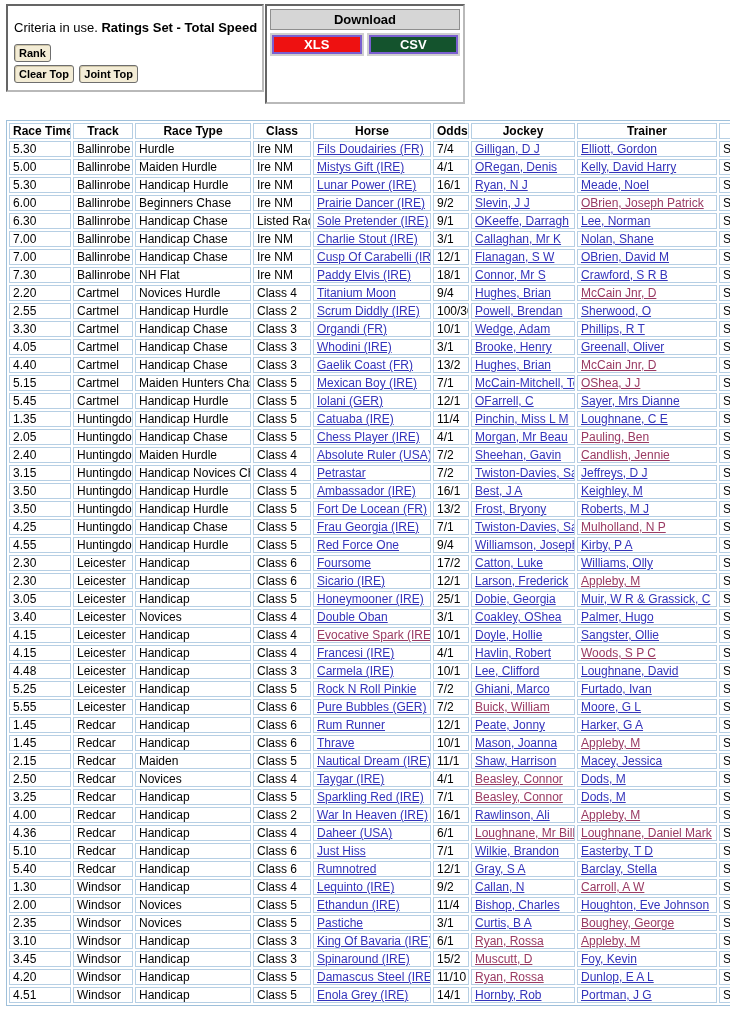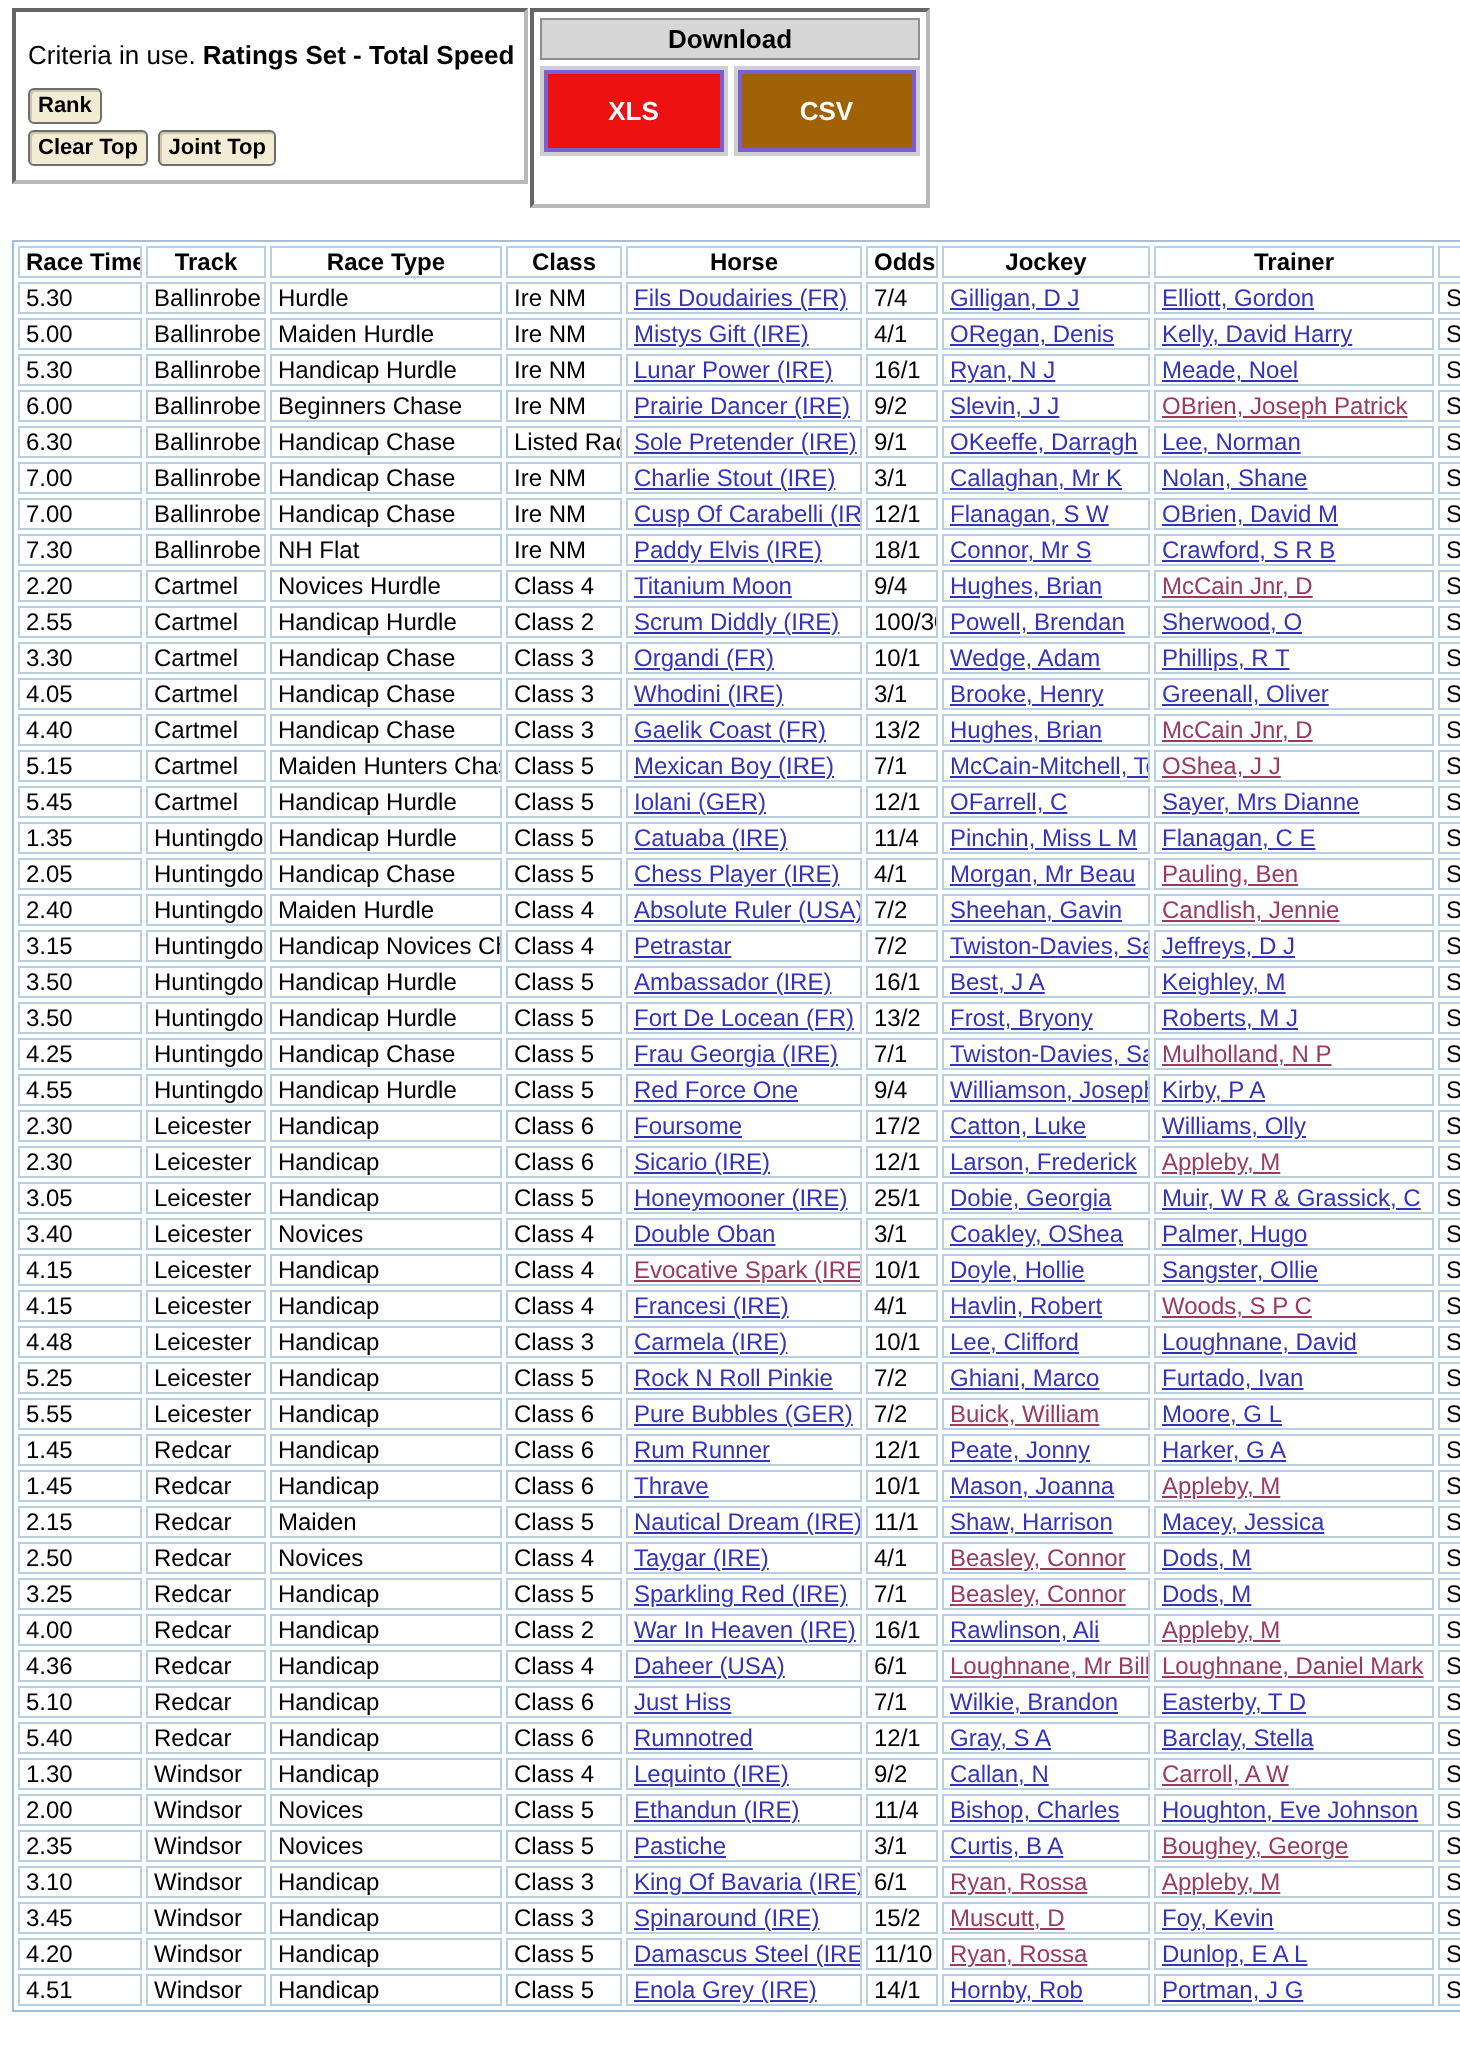--- a/index.html
+++ b/index.html
@@ -33,21 +33,21 @@
   }
   .download-header {
     background: #d6d6d6; border: 1px solid #8f8f8f; text-align: center;
     font-weight: bold; font-size: 13px; padding: 2px 0; margin-bottom: 3px;
   }
   .dl-buttons { display: flex; gap: 3px; }
   .dl-frame { border: 2px solid #cfcfcf; flex: 1; }
   .dl-btn {
     display: block; width: 100%; border: 2px solid #7a5fd0;
     color: #fff; font-weight: bold; font-size: 13px; text-align: center;
-    padding: 11px 0; cursor: pointer;
+    padding: 0 0; cursor: pointer;
   }
 
   
   .table-wrap { margin-top: 16px; }
   table.races {
     border-collapse: separate; border-spacing: 2px;
     border: 1px solid #9fc0da; background: #fff;
     table-layout: fixed; width: 770px;
   }
   table.races th, table.races td {
@@ -87,21 +87,21 @@
       </div>
     </div>
 
     <div class="download-box">
       <div class="download-header">Download</div>
       <div class="dl-buttons">
         <div class="dl-frame">
           <button class="dl-btn" id="xls-btn" style="background: rgb(238, 17, 17);">XLS</button>
         </div>
         <div class="dl-frame">
-          <button class="dl-btn" id="csv-btn" style="background: #a16207;">CSV</button>
+          <button class="dl-btn" id="csv-btn" style="background: #14532d;">CSV</button>
         </div>
       </div>
     </div>
   </div>
 
   <div class="table-wrap">
     <table class="races">
       <colgroup>
         <col class="c-time">
           <col class="c-track">
@@ -308,21 +308,21 @@
   </tr>
 
   <tr>
     <td>1.35</td>
     <td>Huntingdon</td>
     <td>Handicap Hurdle</td>
     <td>Class 5</td>
     <td><a class="cell-link">Catuaba (IRE)</a></td>
     <td>11/4</td>
     <td><a class="cell-link">Pinchin, Miss L M</a></td>
-    <td><a class="cell-link">Flanagan, C E</a></td>
+    <td><a class="cell-link">Loughnane, C E</a></td>
     <td>S</td>
   </tr>
 
   <tr>
     <td>2.05</td>
     <td>Huntingdon</td>
     <td>Handicap Chase</td>
     <td>Class 5</td>
     <td><a class="cell-link">Chess Player (IRE)</a></td>
     <td>4/1</td>

